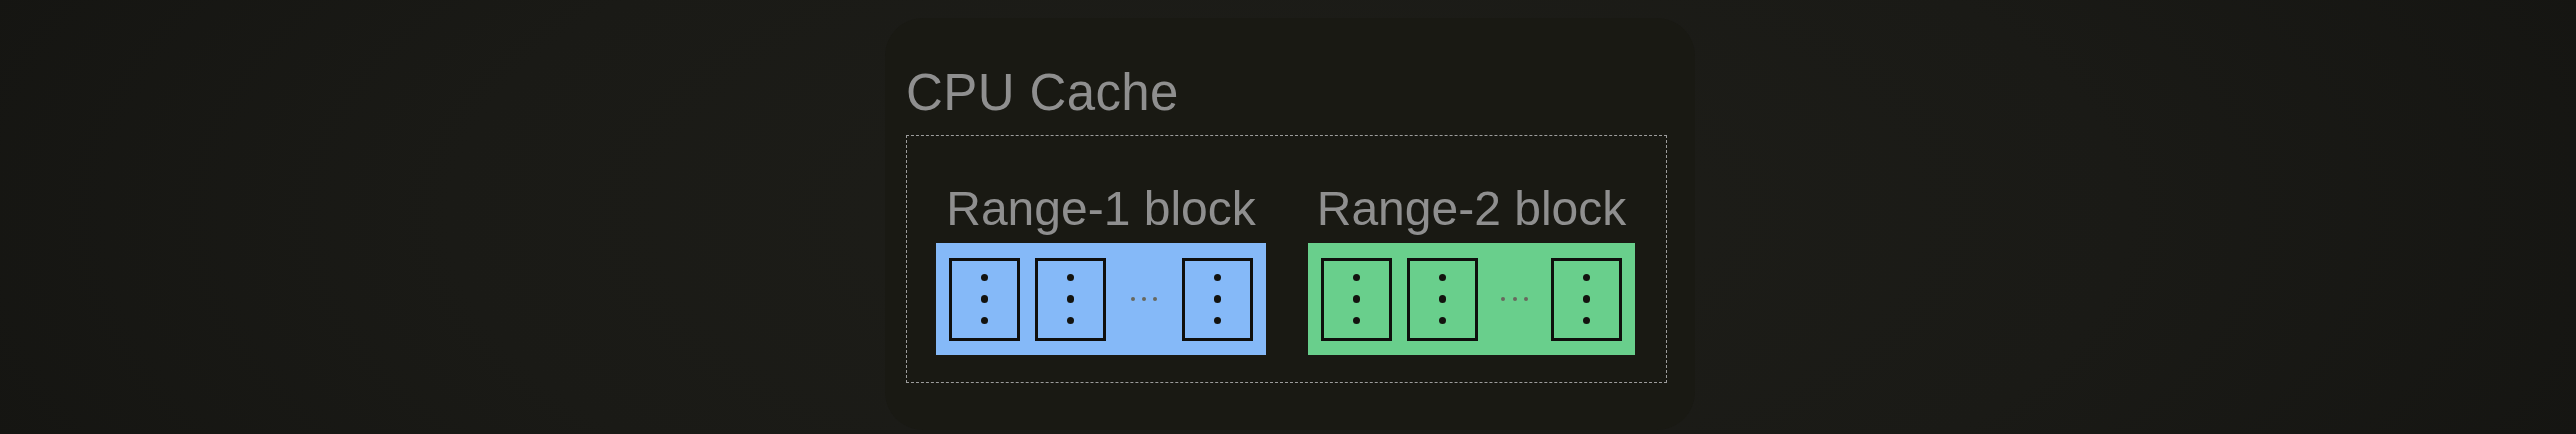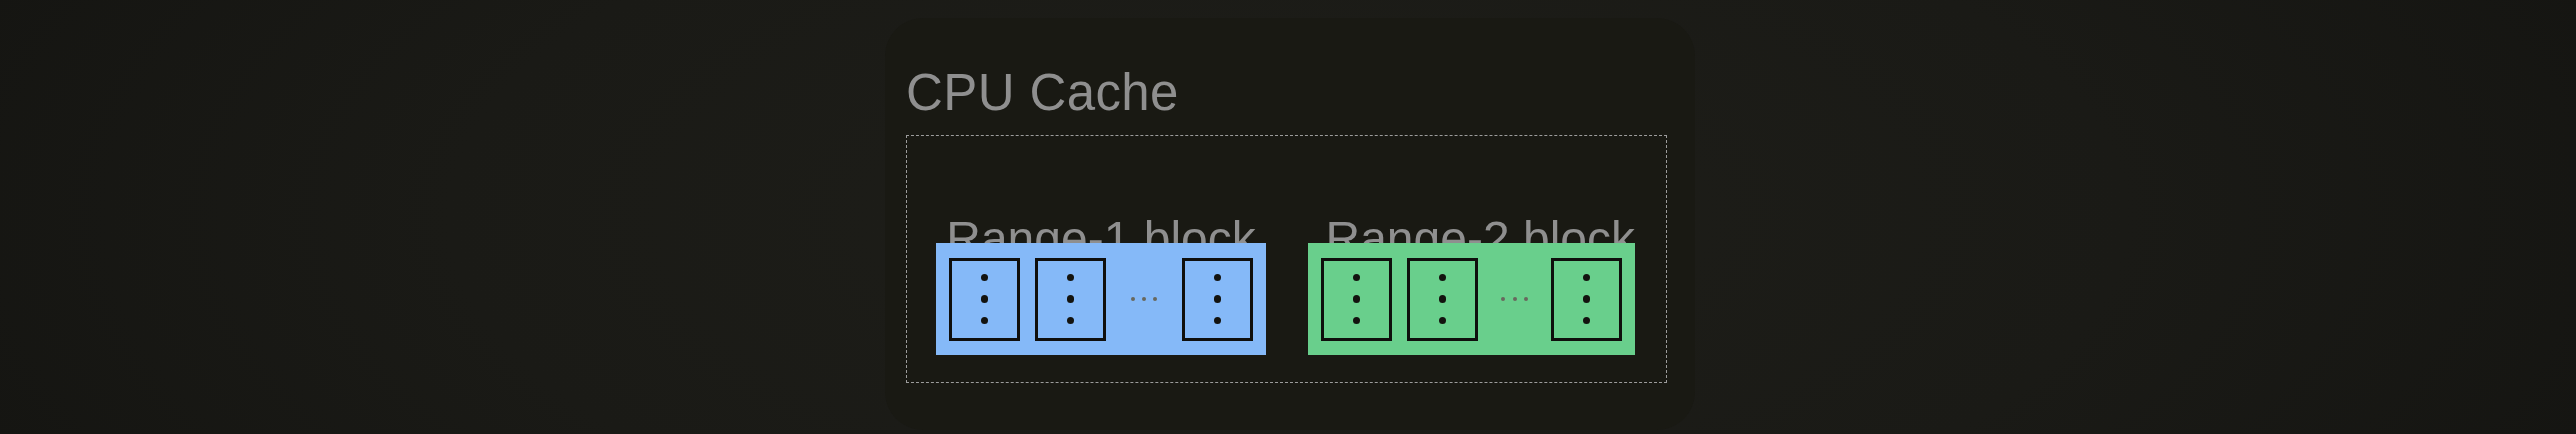--- a/index.html
+++ b/index.html
@@ -46,24 +46,23 @@
     border: 1.6px dashed #9c9c9c;
   }
   .range-label {
     position: absolute;
     top: 184px;
     font-size: 48px;
     line-height: 50px;
     text-align: center;
     color: #8f8f8f;
     white-space: nowrap;
-    margin-top: 30px;
   }
   .range-label.r1 { left: 936px; width: 330px; }
-  .range-label.r2 { left: 1308px; width: 327px; text-align: right; }
+  .range-label.r2 { left: 1308px; width: 327px; }
   .range-block {
     position: absolute;
     top: 243px;
     height: 112px;
     box-sizing: border-box;
     display: flex;
     align-items: center;
     padding: 0 13px;
   }
   .range-block.r1 { left: 936px; width: 330px; }

